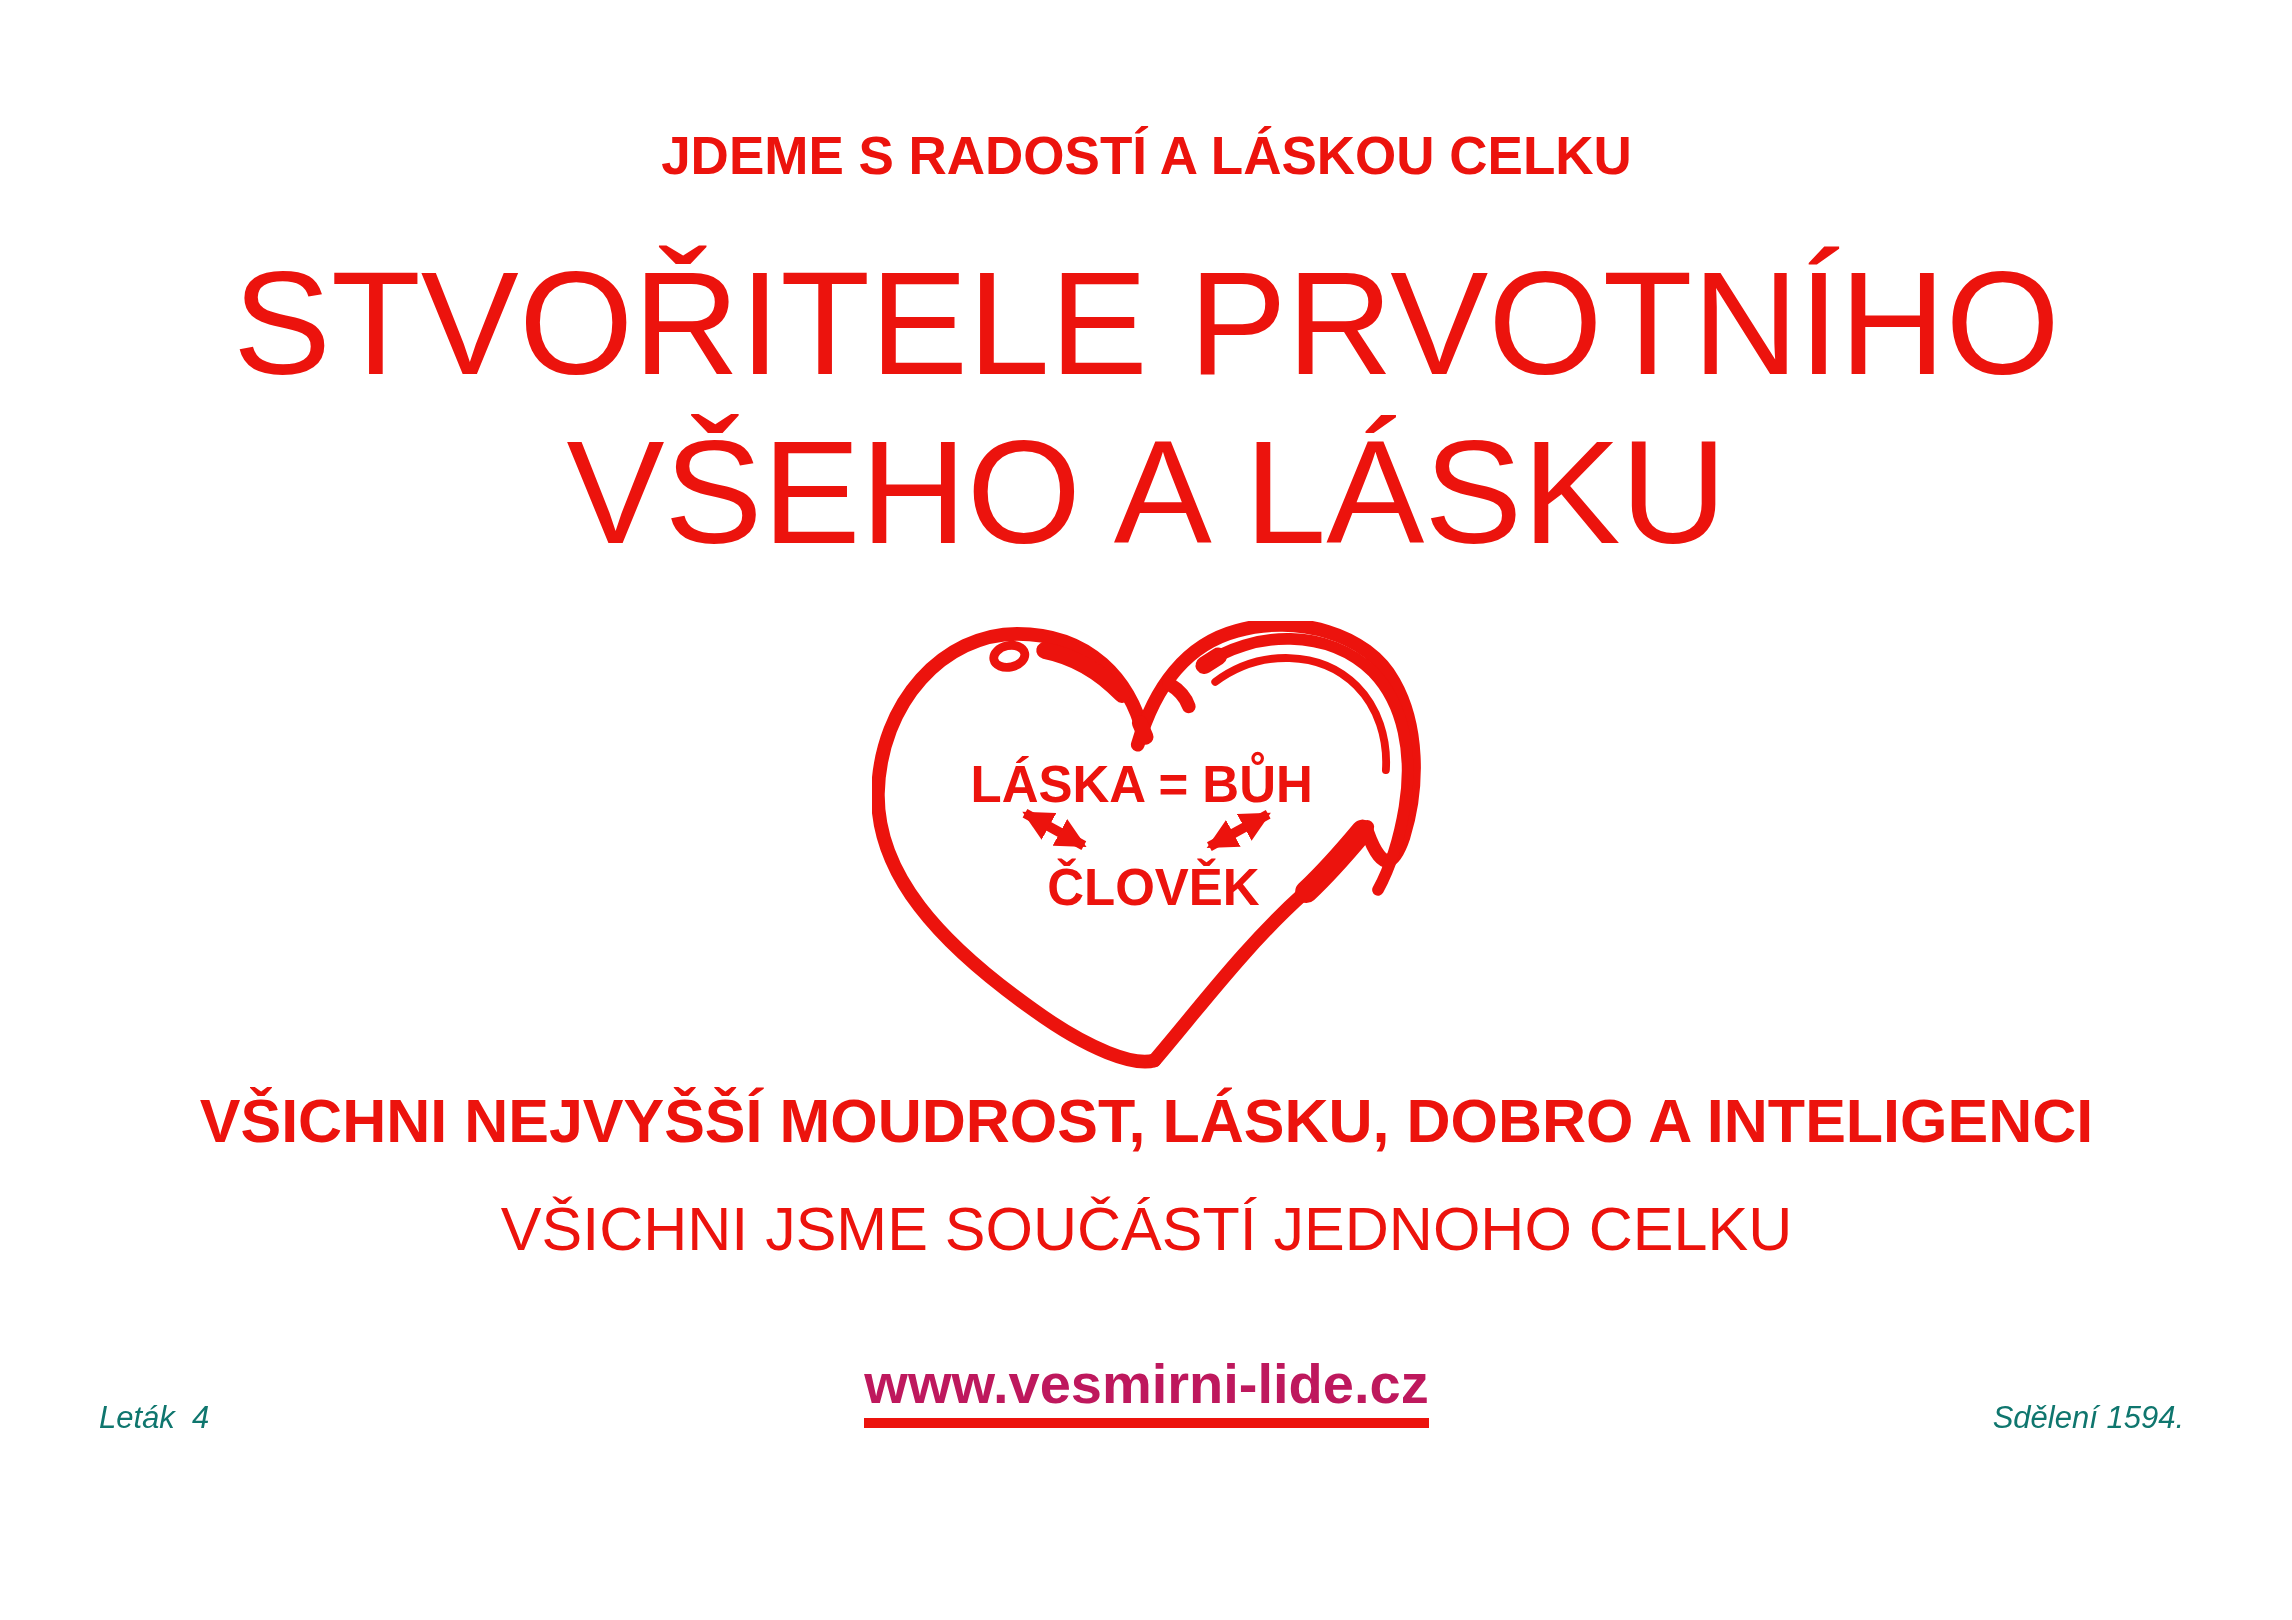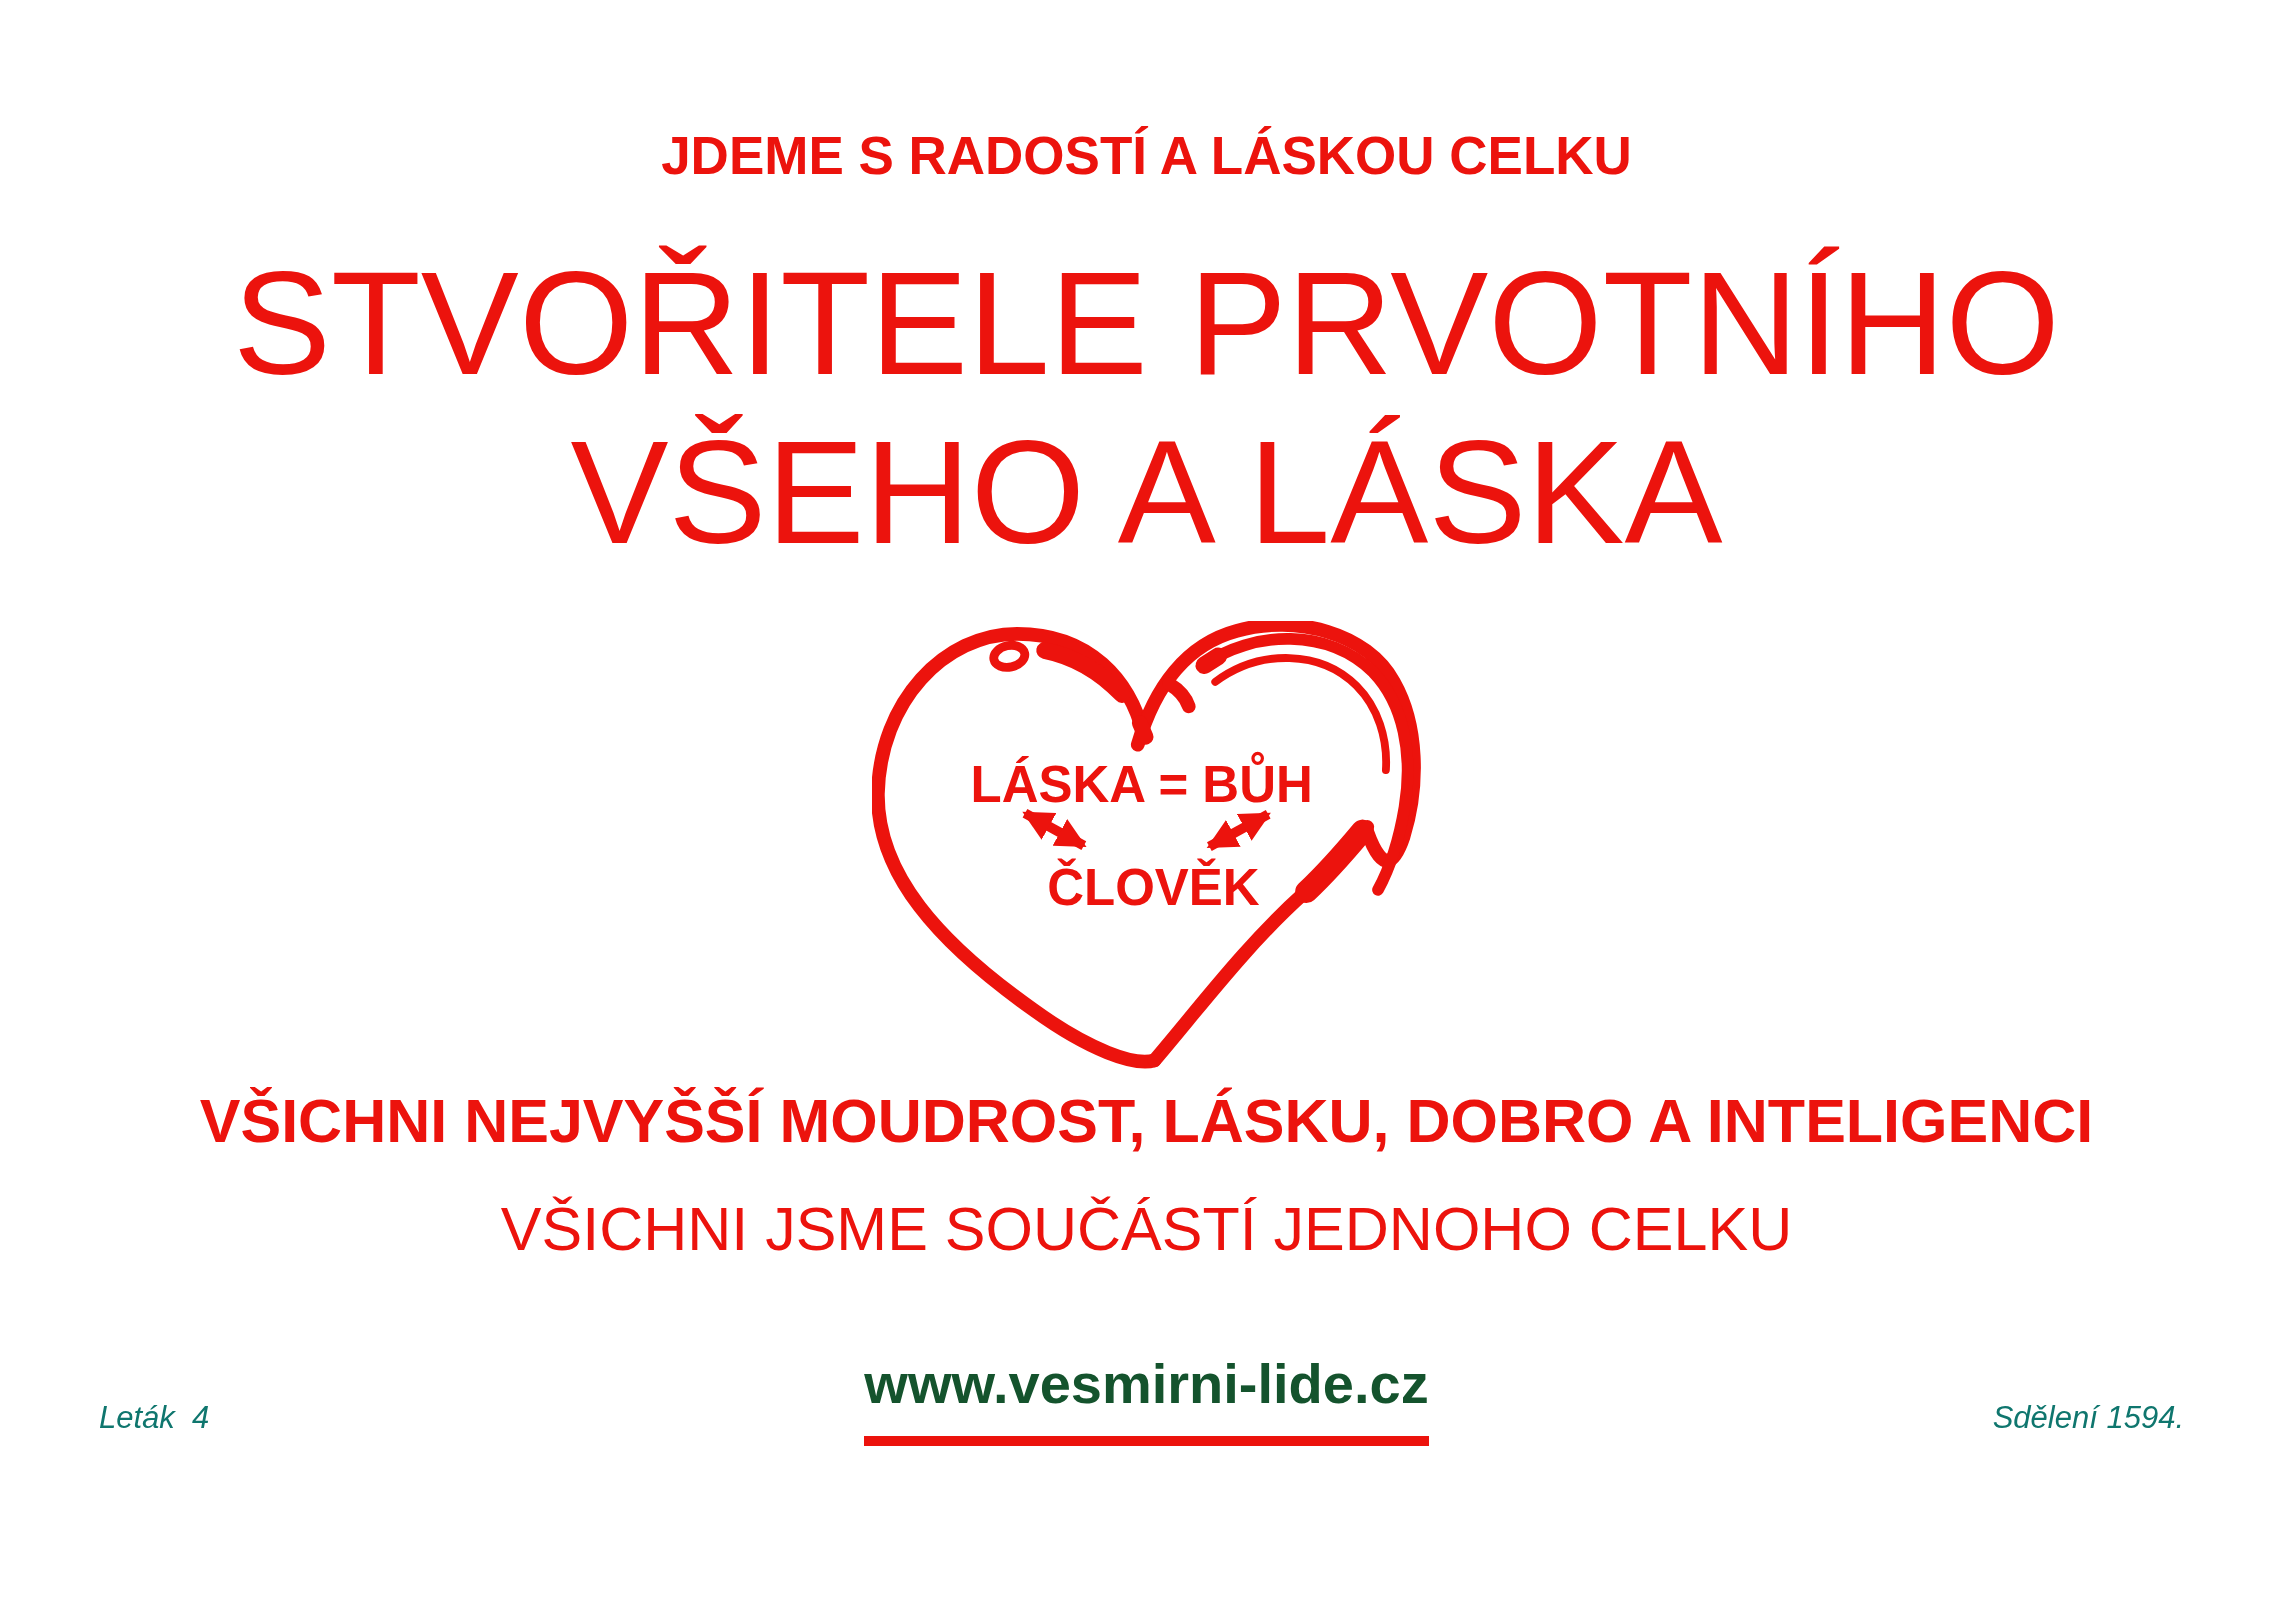--- a/index.html
+++ b/index.html
@@ -40,24 +40,24 @@
     font-size: 61px;
     font-weight: normal;
   }
   .website-row {
     top: 1351px;
   }
   .website-link {
     display: inline-block;
     font-size: 56px;
     font-weight: bold;
-    color: #14532d;
+    color: #be185d;
     text-decoration: none;
     border-bottom: 10.8px solid #EC130D;
-    padding-bottom: 20px;
+    padding-bottom: 2px;
     cursor: pointer;
   }
   .footer-note {
     position: absolute;
     top: 1400px;
     font-size: 31px;
     color: #0f766e;
     white-space: pre;
     font-style: italic;
   }
@@ -79,21 +79,21 @@
 </style>
 </head>
 <body>
 
 <div class="page">
 
   <div class="centered subtitle">JDEME S RADOSTÍ A LÁSKOU CELKU</div>
 
   <div class="centered title">
     <div>STVOŘITELE PRVOTNÍHO</div>
-    <div>VŠEHO A LÁSKA</div>
+    <div>VŠEHO A LÁSKU</div>
   </div>
 
   <div class="heart-wrap">
     <svg width="559" height="461" viewBox="0 0 570 470">
       <defs>
         <marker id="ah" viewBox="0 0 10 10" refX="9" refY="5" markerWidth="3.1" markerHeight="3.1" orient="auto-start-reverse">
           <path d="M0,0 L10,5 L0,10 Z" fill="#EC130D"></path>
         </marker>
       </defs>
 

